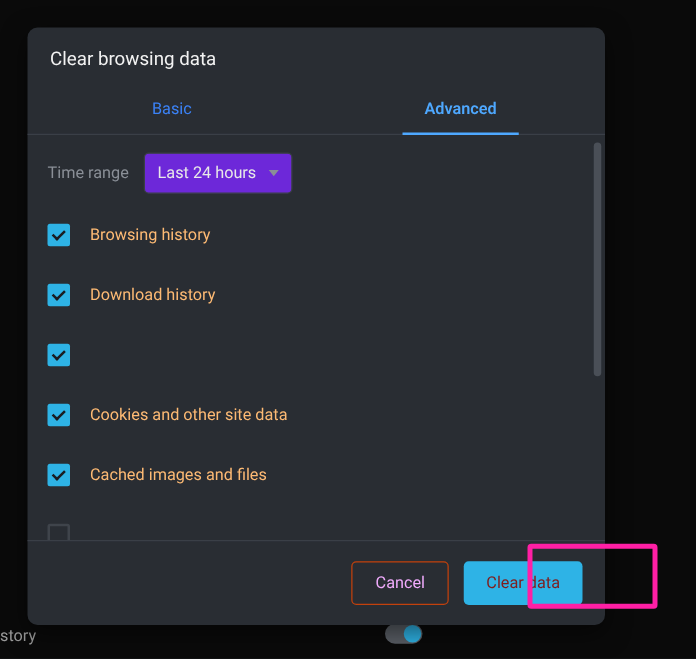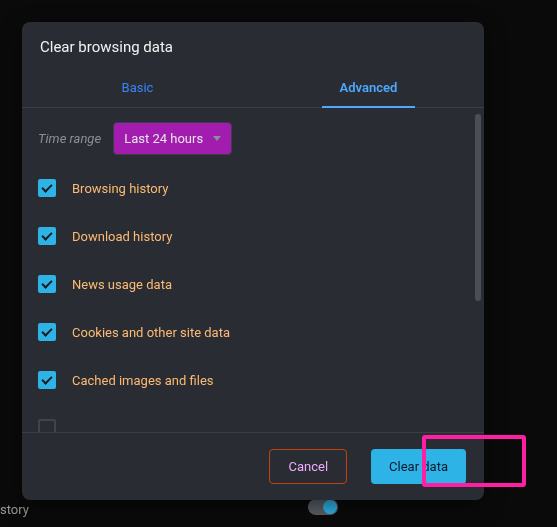--- a/index.html
+++ b/index.html
@@ -109,24 +109,23 @@
     }
     .time-row {
       display: flex;
       align-items: center;
       gap: 12px;
       margin-bottom: 24px;
     }
     .time-label {
       font-size: 13px;
       color: #8a8f97;
-      font-style: italic;
     }
     .dropdown {
-      background: #a21caf;
+      background: #6d28d9;
       border: 1px solid #3a3f47;
       border-radius: 4px;
       padding: 8px 10px;
       display: flex;
       align-items: center;
       gap: 10px;
       cursor: pointer;
       font-size: 13px;
       color: #e8e8e8;
     }
@@ -189,22 +188,21 @@
       font-family: inherit;
     }
     .btn-cancel {
       background: transparent;
       color: #f0abfc;
       border: 1px solid #c2410c;
       text-align: right;
     }
     .btn-primary {
       background: #2eb3e6;
-      color: #0f172a;
-      margin-left: 12px;
+      color: #7f1d1d;
     }
     .highlight-box {
       position: absolute;
       border: 4px solid #ff1fa5;
       border-radius: 3px;
       pointer-events: none;
       right: 31px;
       bottom: 40px;
       width: 104px;
       height: 52px;
@@ -245,21 +243,20 @@
         <div class="checkbox">
           <div class="checkmark"></div>
         </div>
         <span class="item-label">Download history</span>
       </div>
 
       <div class="check-item">
         <div class="checkbox">
           <div class="checkmark"></div>
         </div>
-        <span class="item-label">News usage data</span>
       </div>
 
       <div class="check-item">
         <div class="checkbox">
           <div class="checkmark"></div>
         </div>
         <span class="item-label">Cookies and other site data</span>
       </div>
 
       <div class="check-item">

